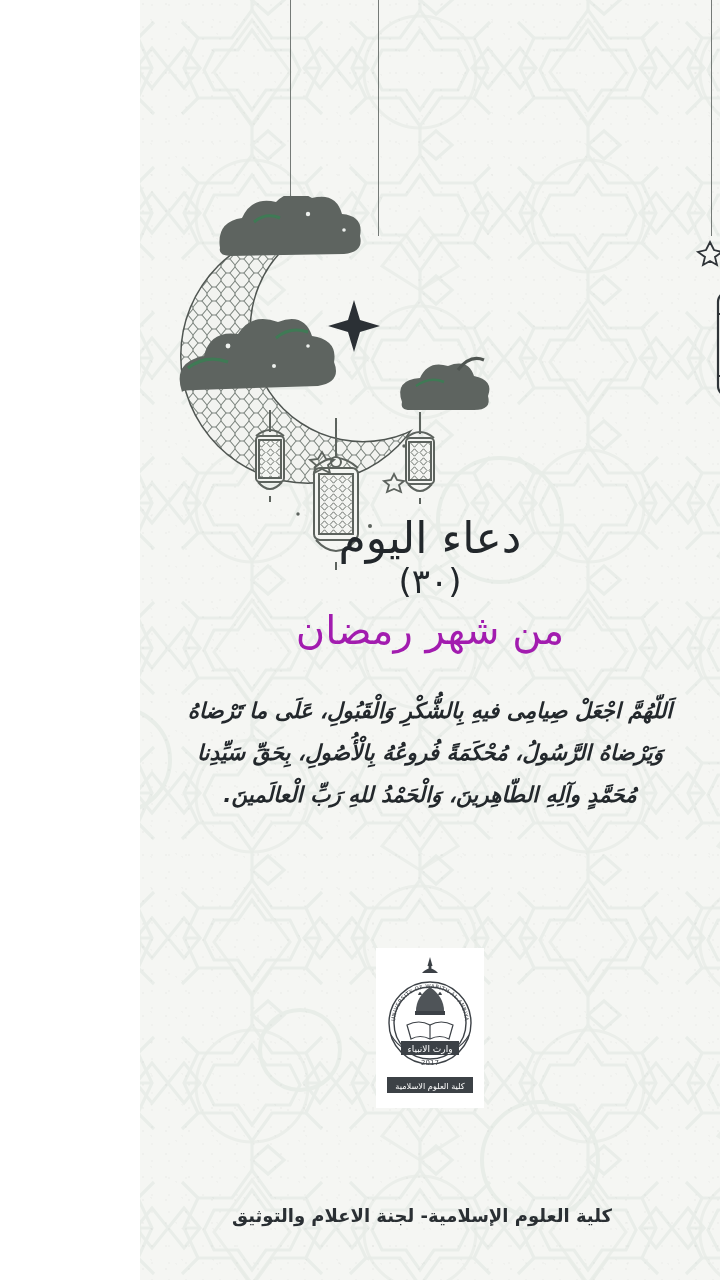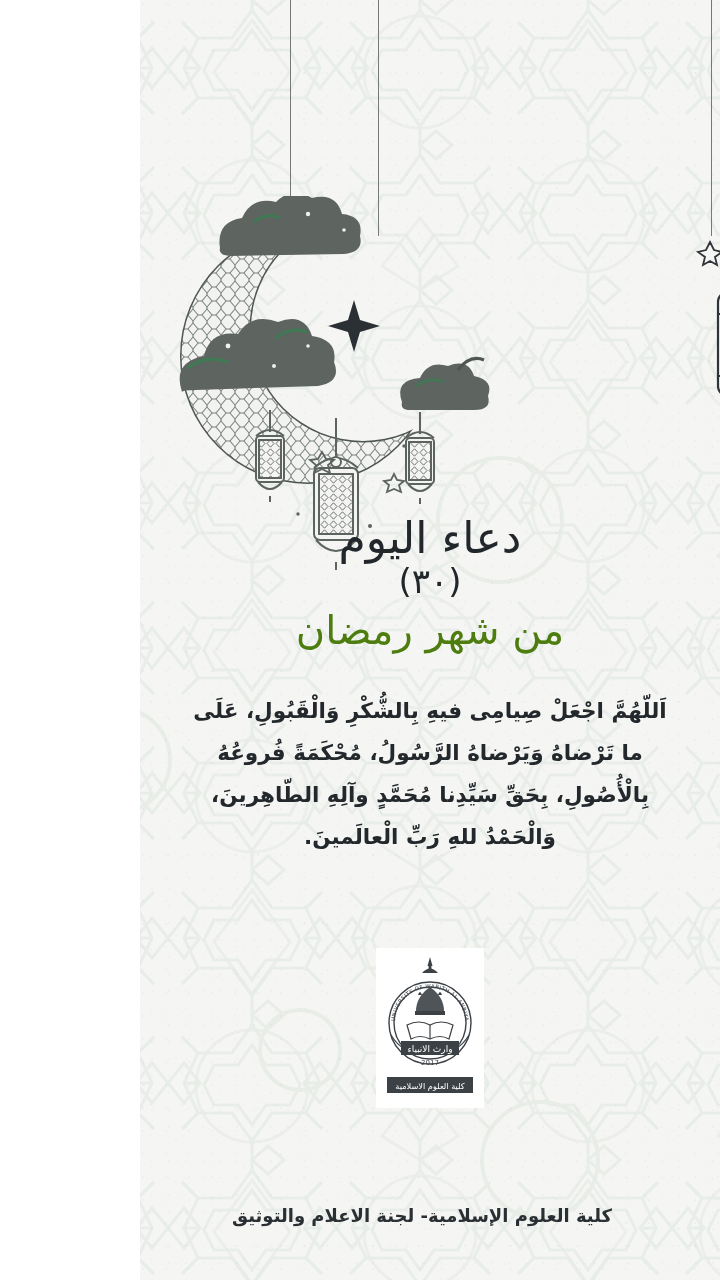--- a/index.html
+++ b/index.html
@@ -68,32 +68,33 @@
   .title-number {
     font-family: "DejaVu Sans", sans-serif;
     font-size: 34px;
     color: #22272b;
     line-height: 1.1;
     margin-top: -2px;
   }
   .title-line2 {
     font-family: "DejaVu Sans", sans-serif;
     font-size: 40px;
-    color: #4d7c0f;
+    color: #a21caf;
     line-height: 1.3;
     margin-top: 4px;
   }
   .dua-body {
     margin-top: 34px;
     font-family: "DejaVu Sans", sans-serif;
     font-size: 21.5px;
     line-height: 1.95;
     color: #23282c;
     font-weight: 700;
     padding: 0 14px;
+    font-style: italic;
   }
 
   
   .logo-wrap {
     position: absolute;
     left: 50%;
     transform: translateX(-50%);
     top: 948px;
     width: 108px;
     height: 160px;

